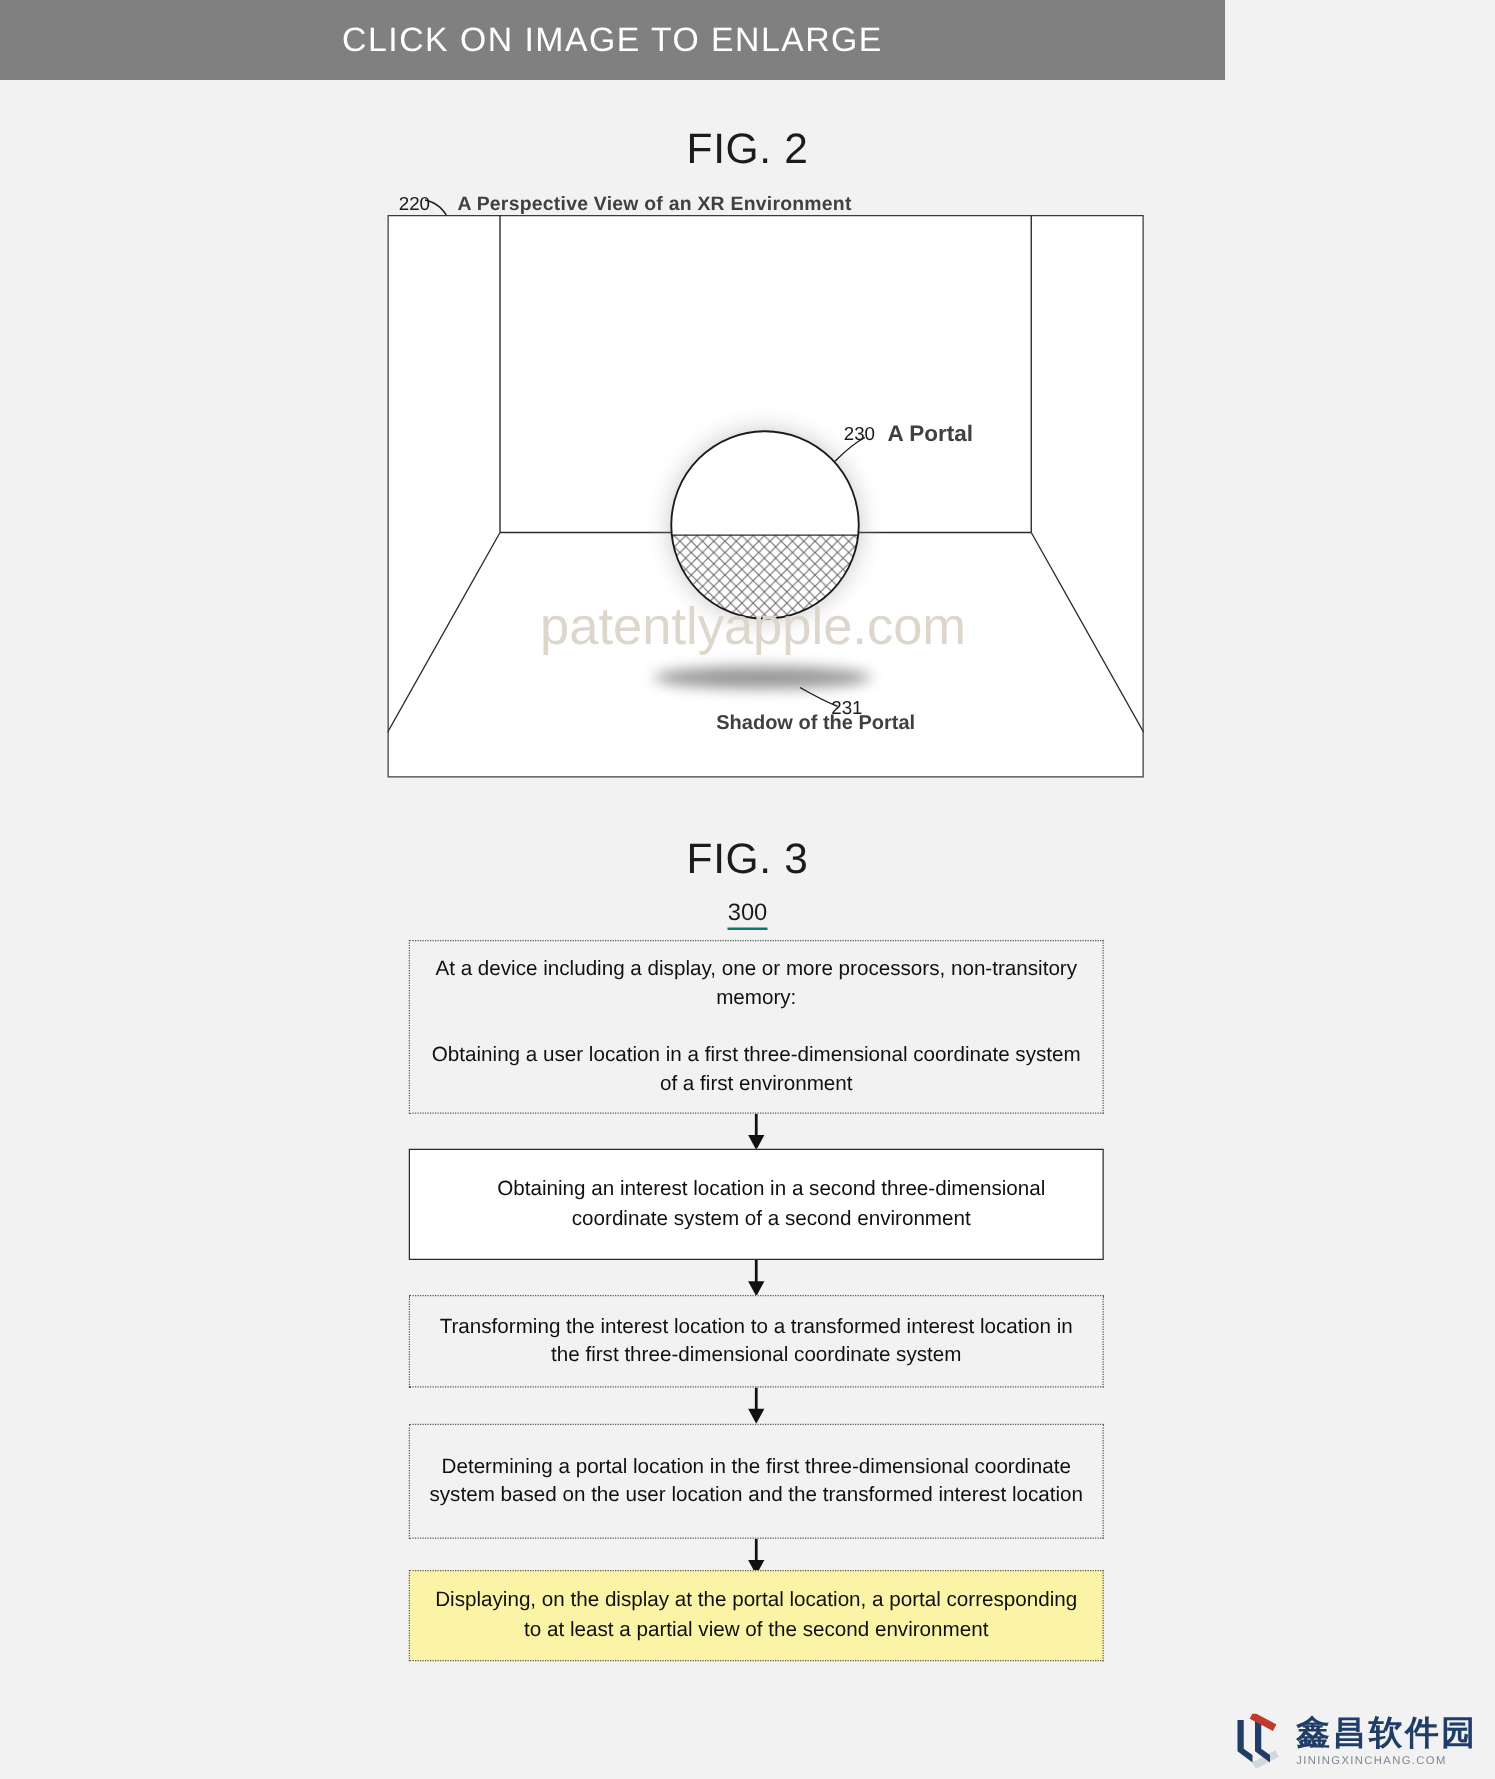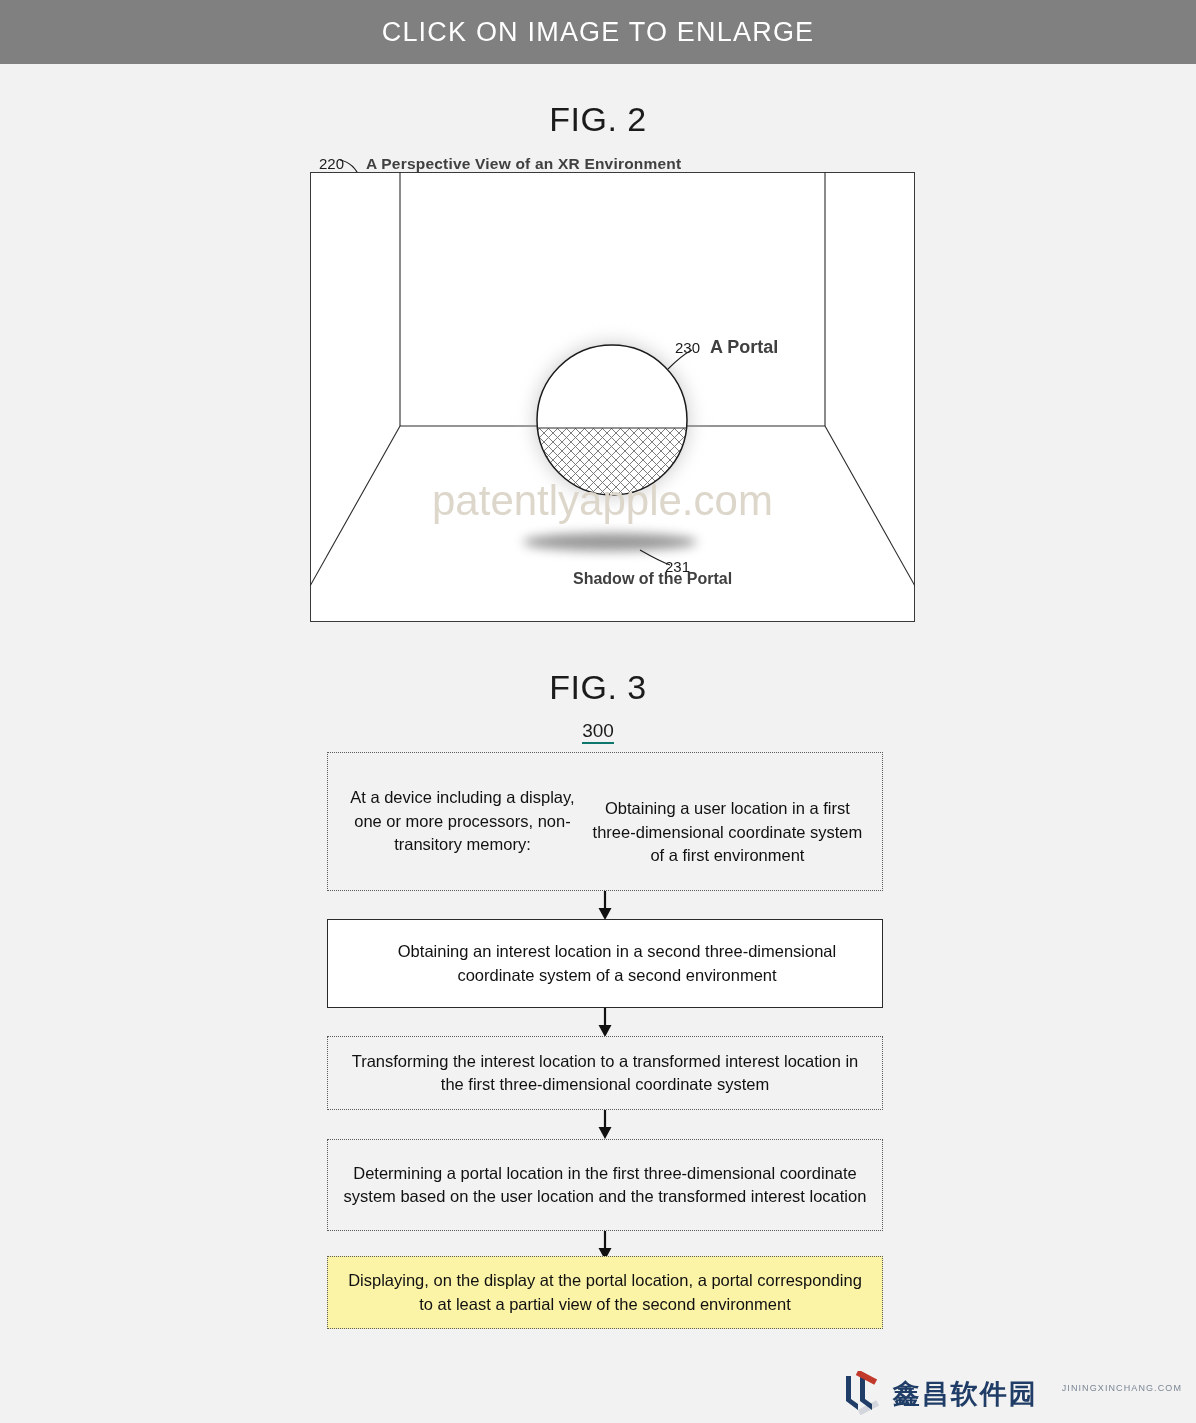--- a/index.html
+++ b/index.html
@@ -13,21 +13,21 @@
     width: 1196px;
     height: 1423px;
     background: #f2f2f2;
     overflow: hidden;
   }
 
   
   #banner {
     position: absolute;
     left: 0; top: 0;
-    width: 1196px; height: 64px;
+    width: 980px; height: 64px;
     background: #808080;
     display: flex;
     align-items: center;
     justify-content: center;
   }
   #banner-text {
     color: #ffffff;
     font-size: 27px;
     letter-spacing: 1.2px;
     font-weight: 400;
@@ -104,21 +104,21 @@
   }
   #flow-id span { border-bottom: 2px solid #0f766e; padding-bottom: 1px; }
 
   .flow-box {
     position: absolute;
     left: 327px;
     width: 556px;
     border: 1px dotted #5a5a5a;
     background: #f2f2f2;
     display: flex;
-    flex-direction: row;
+    flex-direction: column;
     align-items: center;
     justify-content: center;
     text-align: center;
     padding: 10px 12px;
     font-size: 16.5px;
     line-height: 1.42;
     color: #111111;
     font-family: "Liberation Sans", sans-serif;
   }
   .flow-box.solid { border: 1px solid #2a2a2a; background: #ffffff; }
@@ -140,21 +140,21 @@
 
   
   #site-logo {
     position: absolute;
     right: 14px; bottom: 8px;
     display: flex;
     align-items: center;
     gap: 8px;
   }
   #logo-mark { flex: 0 0 auto; }
-  #logo-text { display: flex; flex-direction: row; line-height: 1; gap: 24px; }
+  #logo-text { display: flex; flex-direction: column; line-height: 1; }
   #logo-cn {
     font-size: 27px;
     font-weight: bold;
     color: #1f3d66;
     letter-spacing: 2px;
     font-family: "DejaVu Sans", sans-serif;
   }
   #logo-en {
     margin-top: 4px;
     font-size: 9px;

